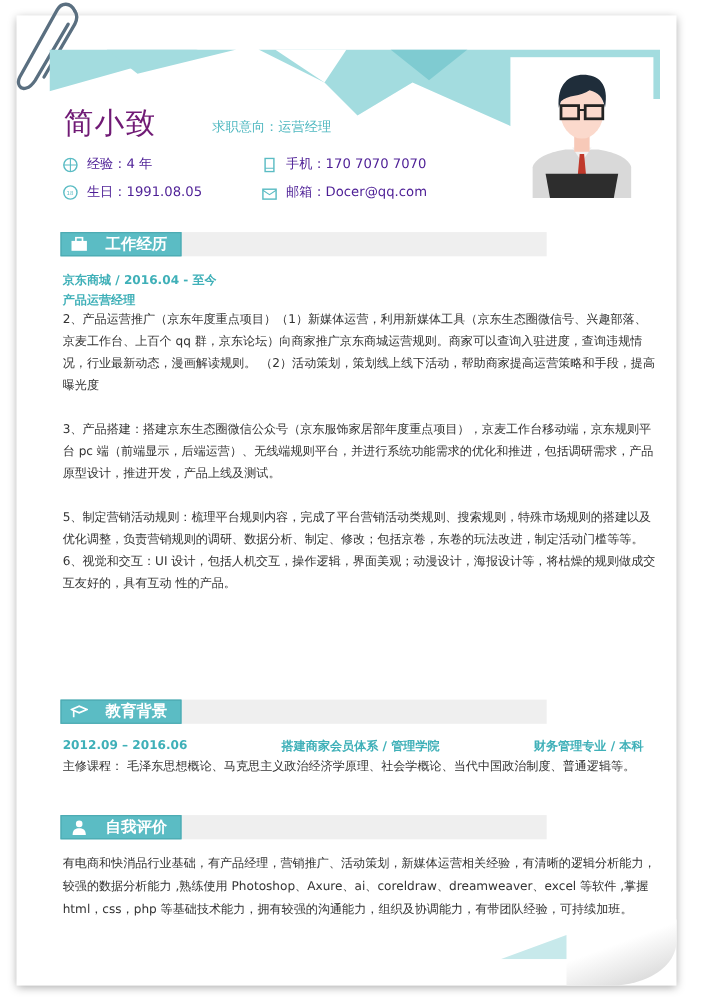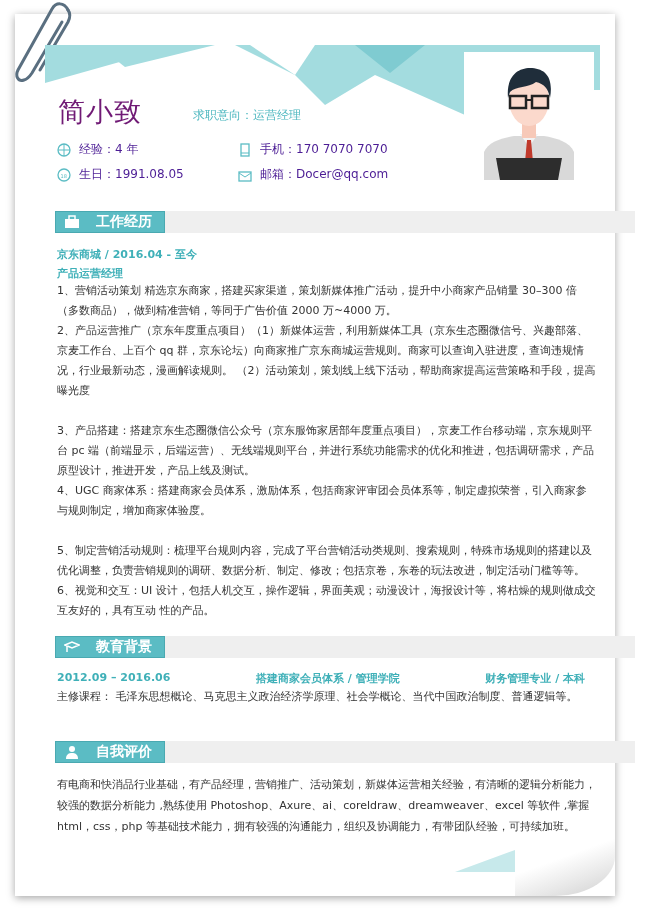--- a/index.html
+++ b/index.html
@@ -8,21 +8,21 @@
   .curl{position:absolute;right:30px;bottom:16px;width:100px;height:60px;background:linear-gradient(160deg,#ffffff 40%,#e8e8e8 70%,#cfcfcf 100%);border-bottom-right-radius:60px 40px;}
   .mountains{position:absolute;left:455px;top:842px;width:130px;height:30px;}
   .clip{position:absolute;left:6px;top:0;width:70px;height:85px;}
   .header-bg{position:absolute;left:45px;top:45px;width:555px;height:70px;}
   .photo-box{position:absolute;left:464px;top:52px;width:130px;height:130px;background:#fff;}
   .avatar{position:absolute;left:484px;top:62px;width:90px;height:118px;}
   .name{position:absolute;left:58px;top:94px;font-size:27px;color:#701a75;letter-spacing:1px;}
   .intent{position:absolute;left:193px;top:107px;font-size:12px;color:#4fb8c0;}
   .info{position:absolute;font-size:12px;color:#4c1d95;display:flex;align-items:center;gap:8px;}
   .info .ic{width:14px;height:14px;display:inline-block;}
-  .sec-head{position:absolute;left:55px;width:580px;height:22px;background:#efefef;}
+  .sec-head{position:absolute;left:55px;width:442px;height:22px;background:#efefef;}
   .sec-head .tab{position:absolute;left:0;top:0;height:22px;width:110px;background:#5bbcc4;border:1px solid #4aa9b1;box-sizing:border-box;display:flex;align-items:center;}
   .sec-head .tab .ic{width:16px;height:14px;margin-left:8px;}
   .sec-head .tab .t{color:#fff;font-size:14px;font-weight:bold;margin-left:16px;}
   .teal{color:#3fb0b8;font-size:11px;font-weight:bold;}
   .body-text{position:absolute;left:57px;width:540px;font-size:11px;color:#333;line-height:20px;}
   .body-text p{margin:0;}
   .edu-row{position:absolute;left:57px;top:671px;width:528px;display:flex;justify-content:space-between;}
 </style>
 </head>
 <body>
@@ -94,24 +94,22 @@
     <svg class="ic" viewBox="0 0 16 14">
         <rect x="1" y="4" width="14" height="9" fill="#fff"></rect>
         <rect x="5" y="1" width="6" height="4" fill="none" stroke="#fff" stroke-width="1.5"></rect>
       </svg>
     <span class="t">工作经历</span>
   </div>
 </div>
 <div class="body-text" style="top:245px;">
   <p class="teal">京东商城 / 2016.04 - 至今</p>
   <p class="teal" style="line-height:16px;font-family:Liberation Serif, serif;">产品运营经理</p>
-  <p>1、营销活动策划 精选京东商家，搭建买家渠道，策划新媒体推广活动，提升中小商家产品销量 30–300 倍（多数商品），做到精准营销，等同于广告价值 2000 万~4000 万。</p>
   <p>2、产品运营推广（京东年度重点项目）（1）新媒体运营，利用新媒体工具（京东生态圈微信号、兴趣部落、京麦工作台、上百个 qq 群，京东论坛）向商家推广京东商城运营规则。商家可以查询入驻进度，查询违规情况，行业最新动态，漫画解读规则。 （2）活动策划，策划线上线下活动，帮助商家提高运营策略和手段，提高曝光度</p>
   <p style="margin-top:20px;">3、产品搭建：搭建京东生态圈微信公众号（京东服饰家居部年度重点项目），京麦工作台移动端，京东规则平台 pc 端（前端显示，后端运营）、无线端规则平台，并进行系统功能需求的优化和推进，包括调研需求，产品原型设计，推进开发，产品上线及测试。</p>
-  <p>4、UGC 商家体系：搭建商家会员体系，激励体系，包括商家评审团会员体系等，制定虚拟荣誉，引入商家参与规则制定，增加商家体验度。</p>
   <p style="margin-top:20px;">5、制定营销活动规则：梳理平台规则内容，完成了平台营销活动类规则、搜索规则，特殊市场规则的搭建以及优化调整，负责营销规则的调研、数据分析、制定、修改；包括京卷，东卷的玩法改进，制定活动门槛等等。</p>
   <p>6、视觉和交互：UI 设计，包括人机交互，操作逻辑，界面美观；动漫设计，海报设计等，将枯燥的规则做成交互友好的，具有互动 性的产品。</p>
 </div>
 
 <div class="sec-head" style="top:636px;">
   <div class="tab">
     <svg class="ic" viewBox="0 0 16 14">
         <path d="M1 5 L8 2 L15 5 L8 8Z" fill="none" stroke="#fff" stroke-width="1.5"></path>
         <line x1="3" y1="6" x2="3" y2="12" stroke="#fff" stroke-width="1.5"></line>
       </svg>

